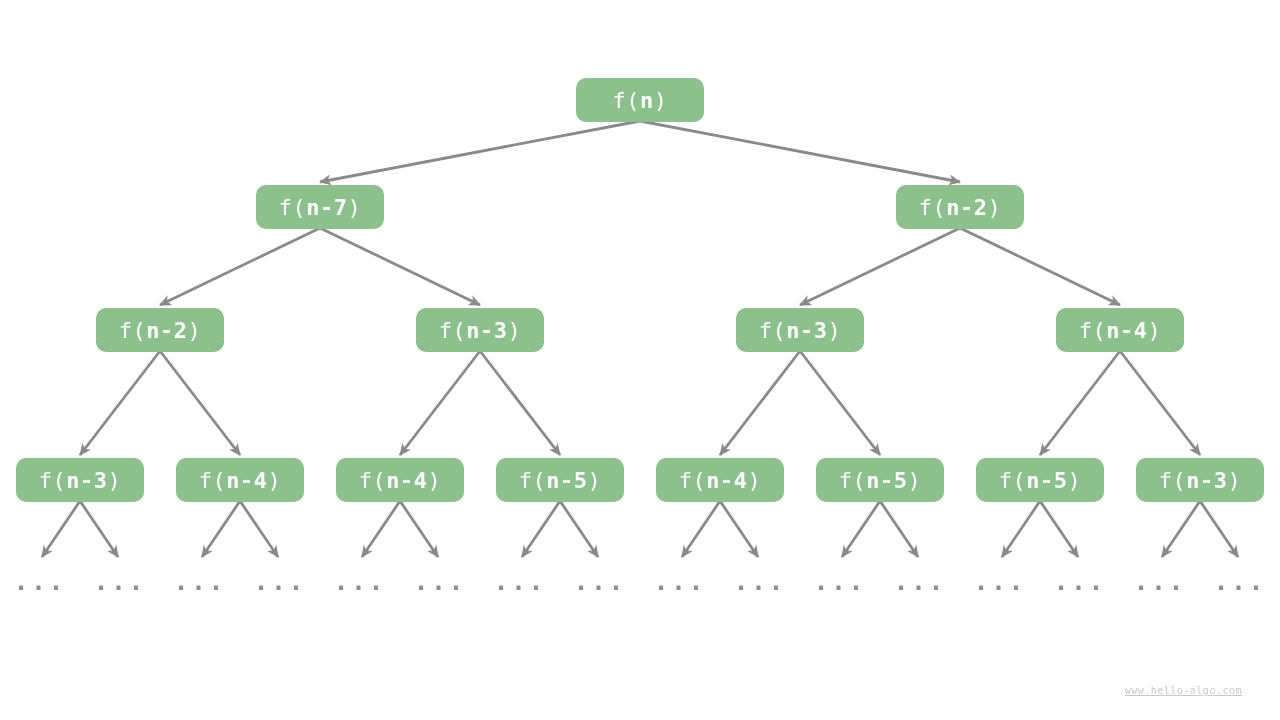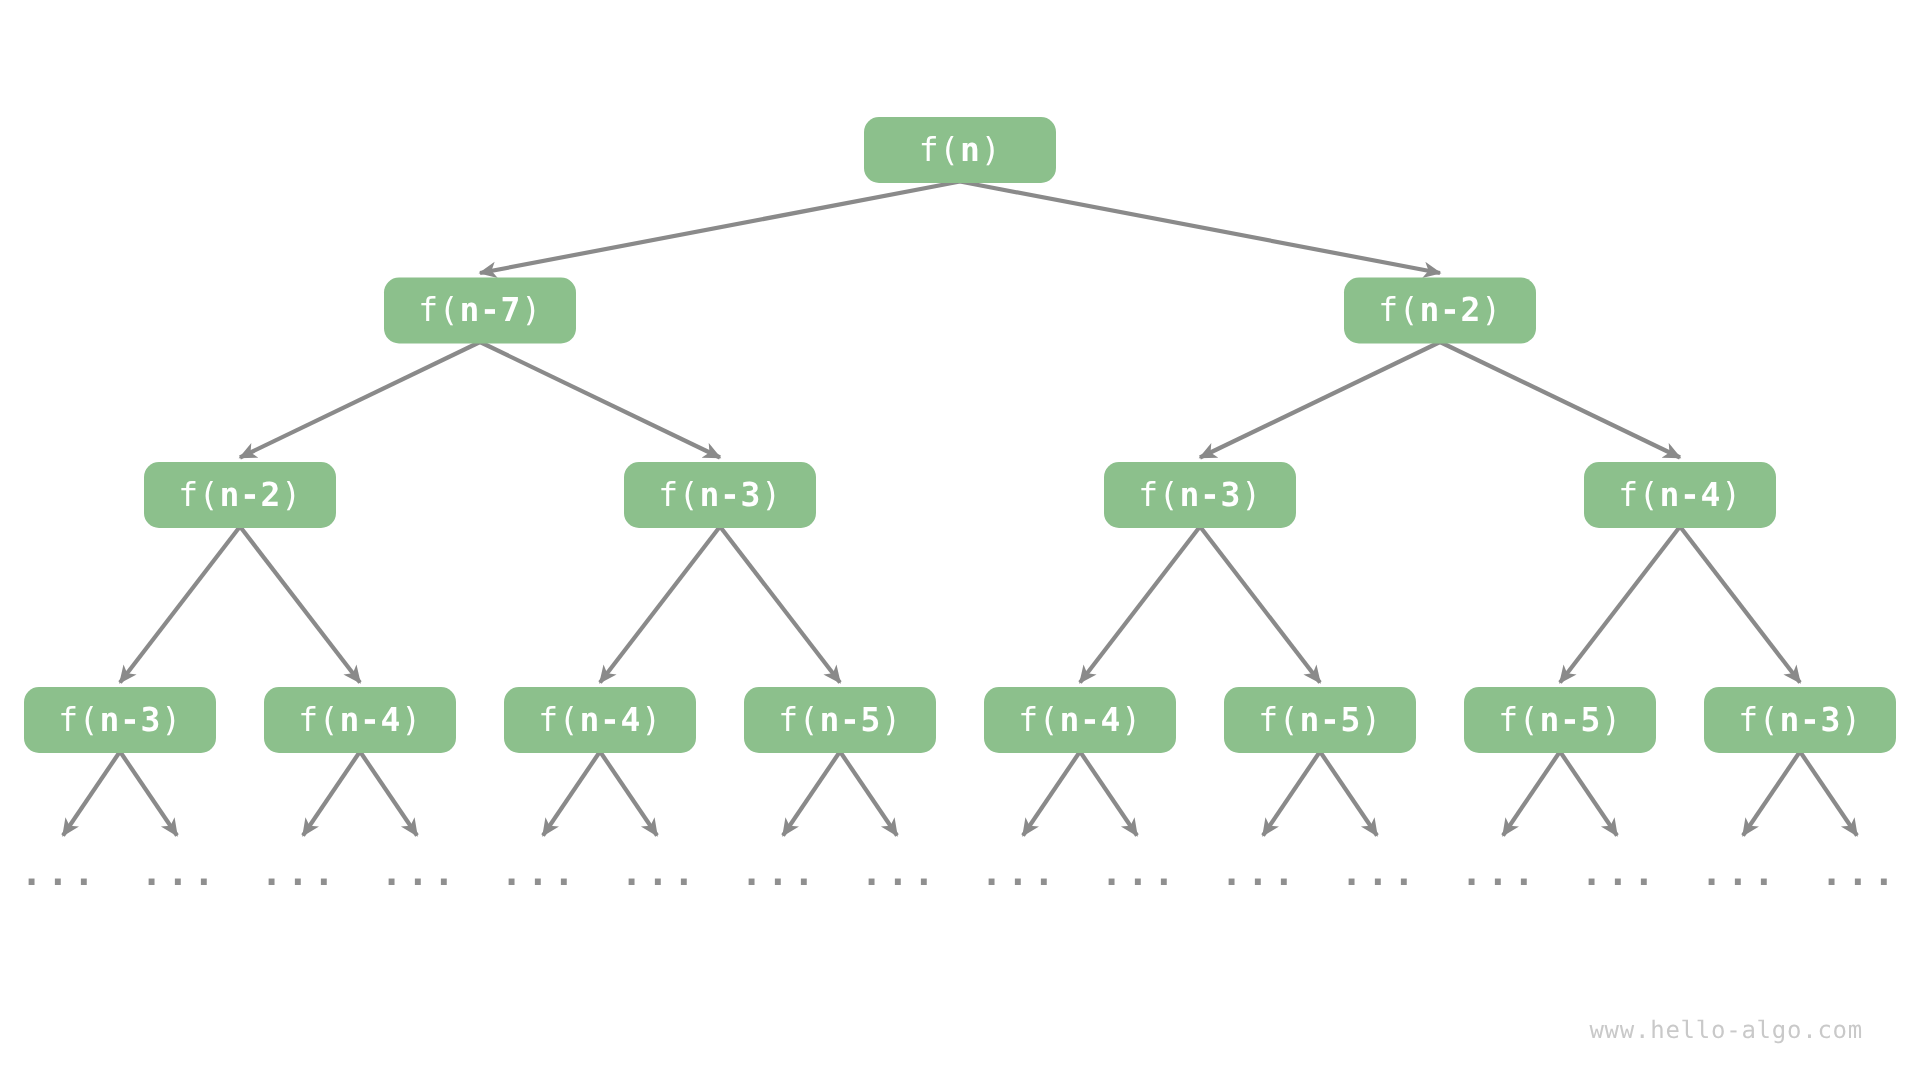--- a/index.html
+++ b/index.html
@@ -34,23 +34,24 @@
     white-space: nowrap;
     box-sizing: border-box;
   }
   .tree-node .arg {
     font-weight: bold;
   }
   .watermark {
     position: absolute;
     right: 38px;
     bottom: 24px;
-    font-size: 16px;
+    font-size: 10px;
     color: #c9c9c9;
     letter-spacing: 0.5px;
+    text-decoration: underline;
   }
 </style>
 </head>
 <body>
 
 <div id="canvas">
   <svg id="edges-svg" width="1280" height="720">
       <defs>
         <marker id="ah" markerUnits="userSpaceOnUse" markerWidth="16" markerHeight="14" refX="11" refY="5.5" orient="auto">
           <path d="M0,0 L12,5.5 L0,11 L3.2,5.5 z" fill="#8a8a8a"></path>

